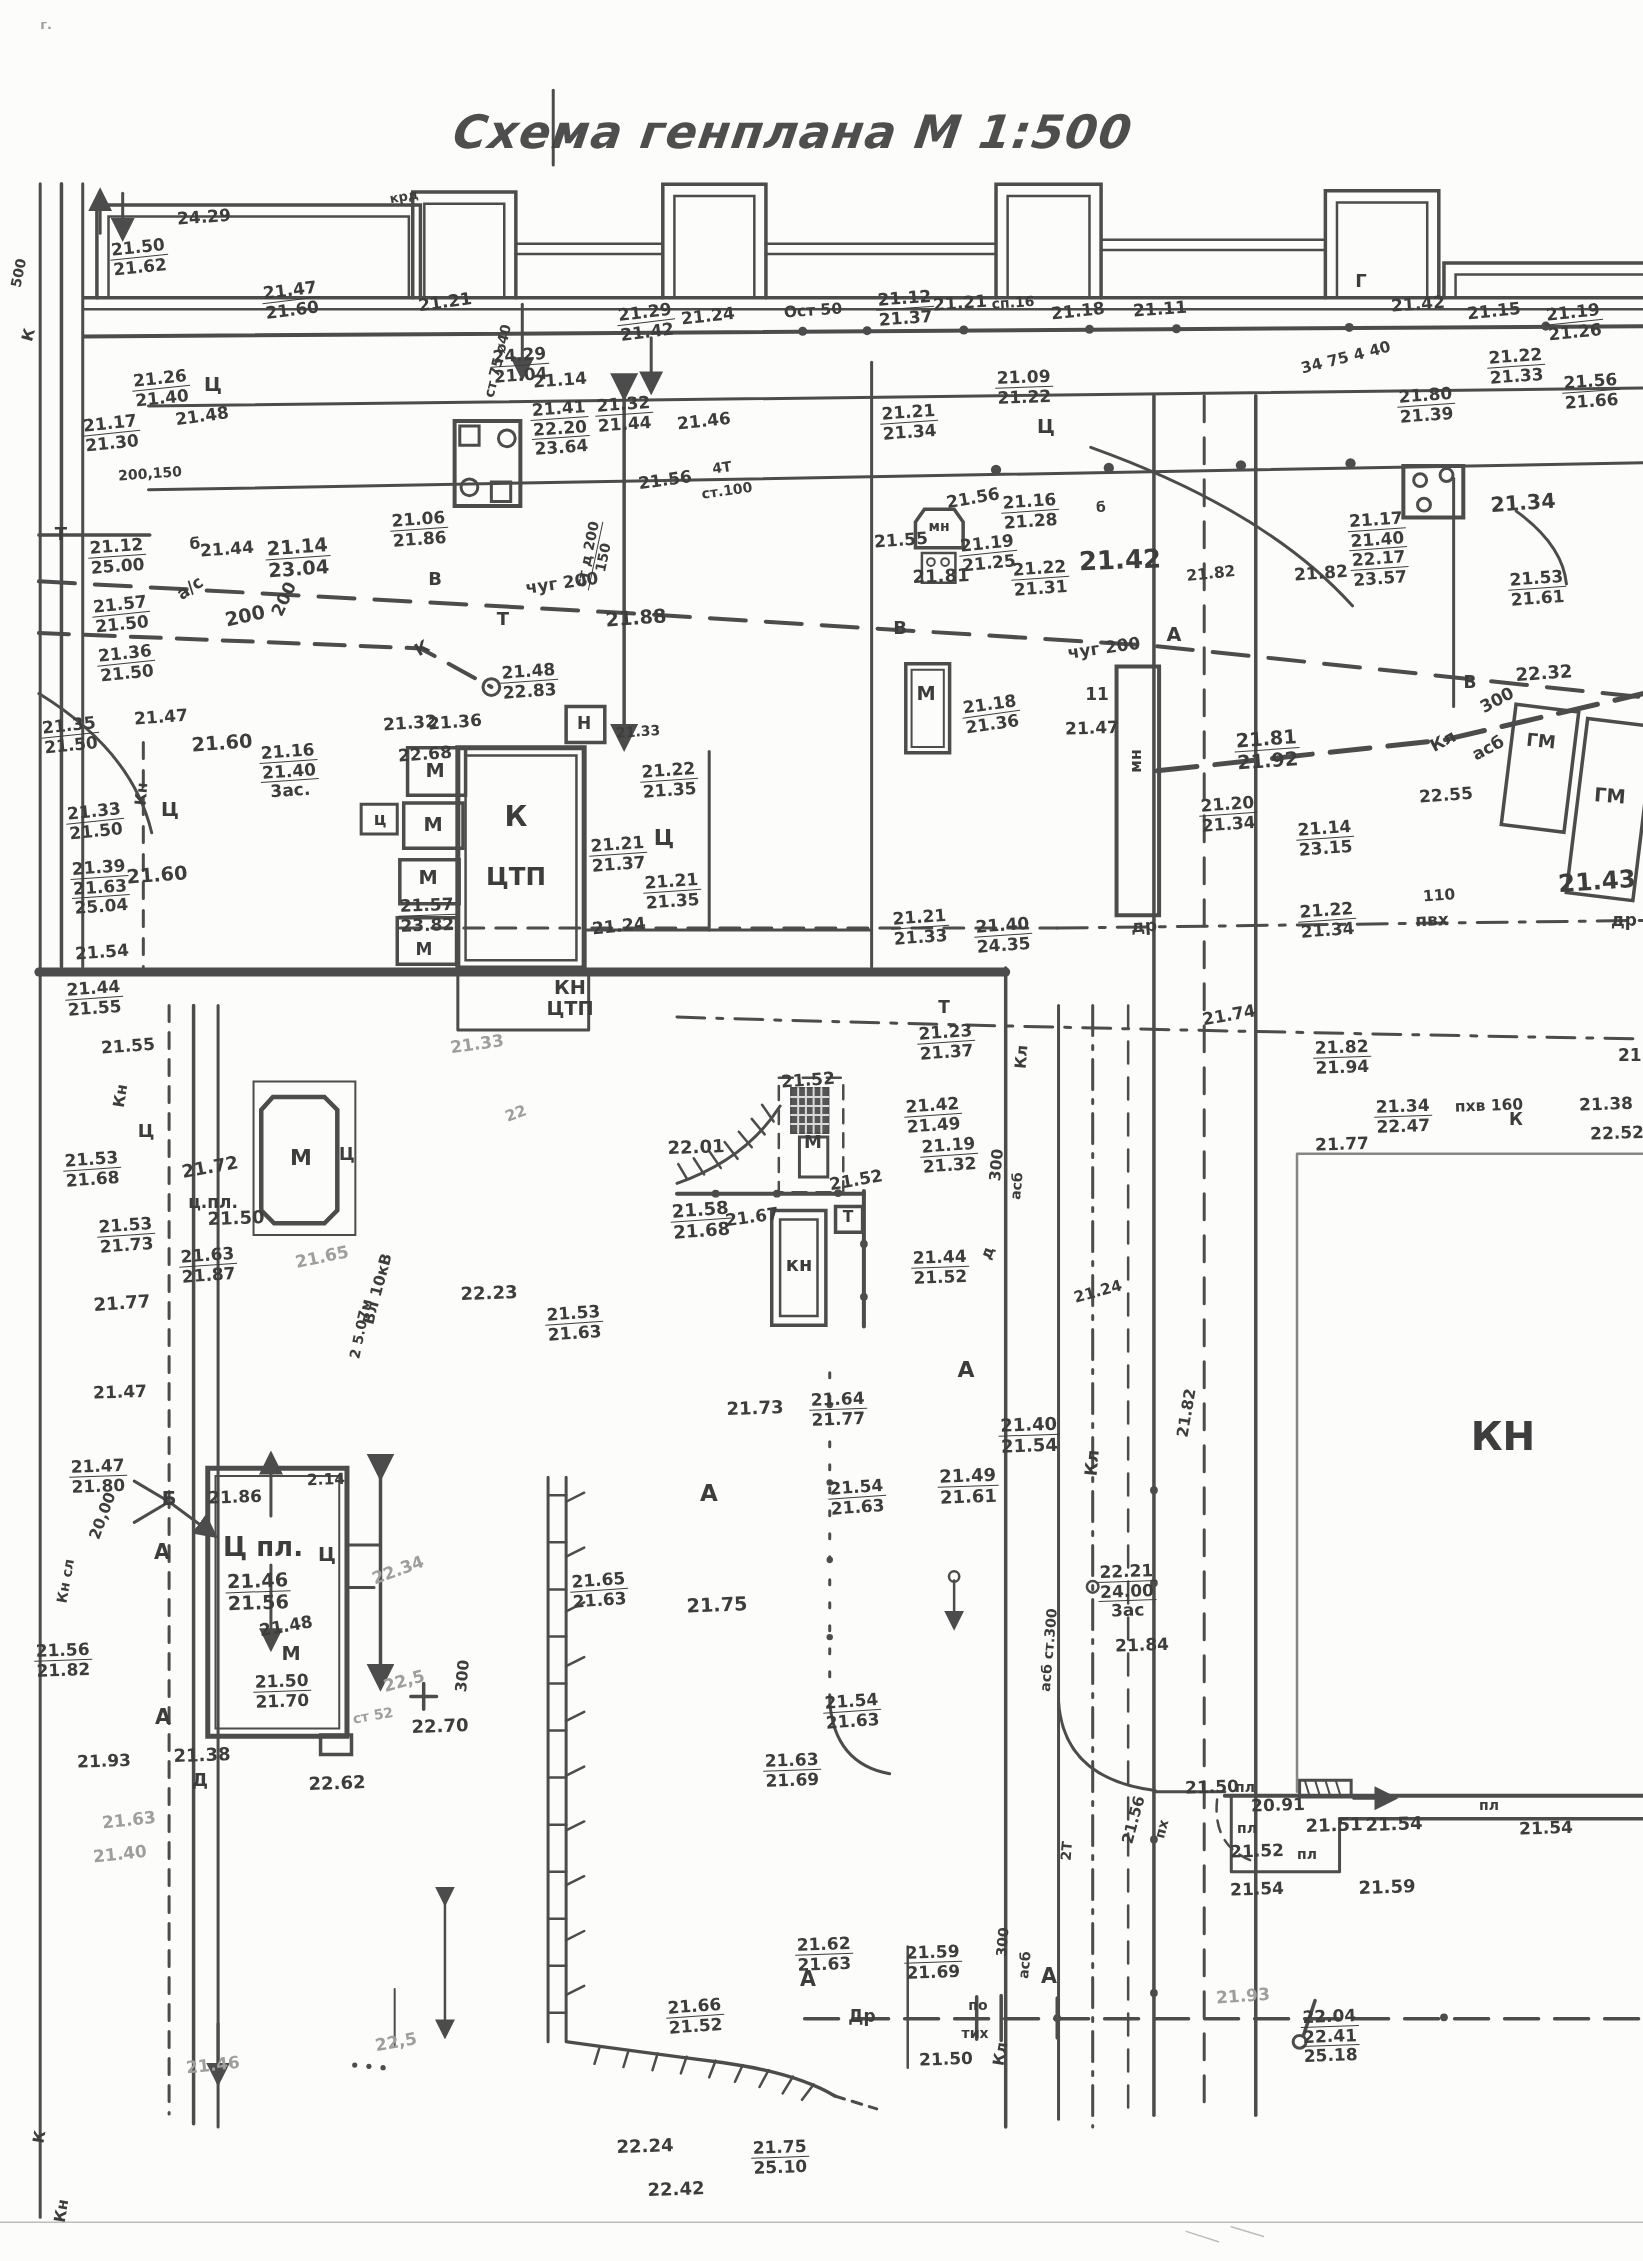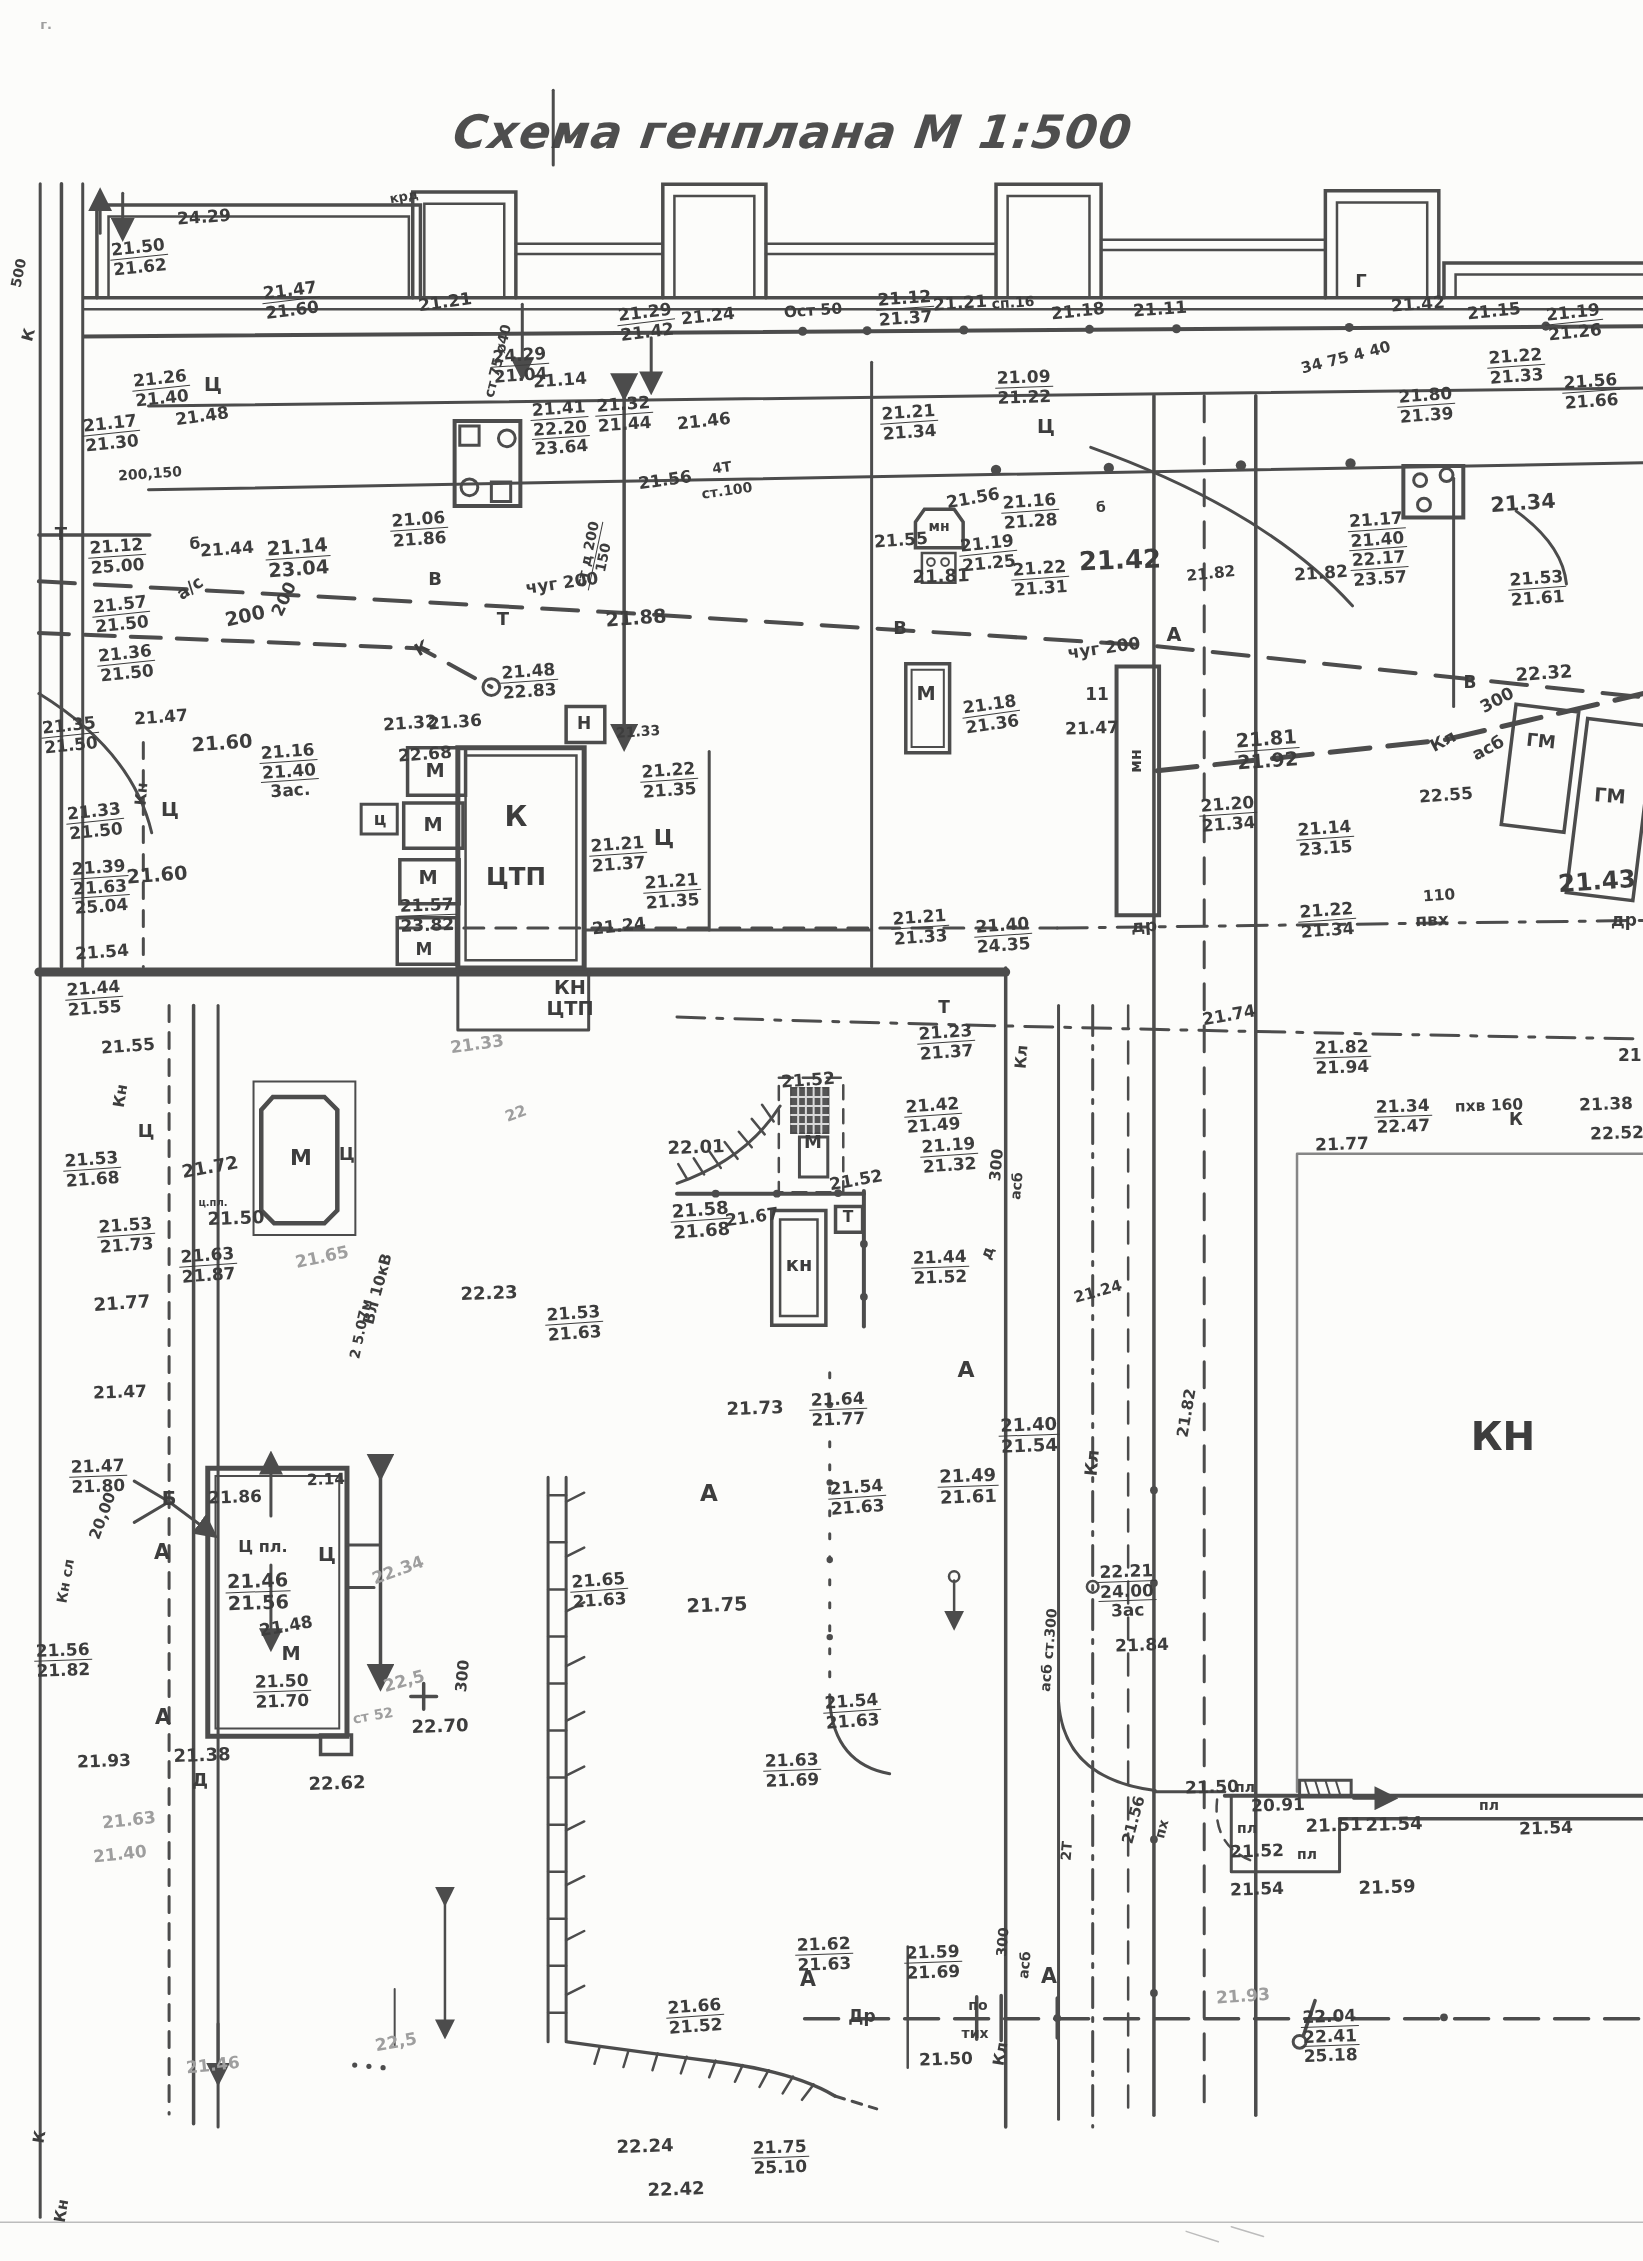--- a/index.html
+++ b/index.html
@@ -803,21 +803,21 @@
       <div class="mark" style="left: 146px; top: 1131px; font-size: 18px; --r: 0deg;">
         <span class="ln">Ц</span>
       </div>
       <div class="mark" style="left: 92px; top: 1169px; --r: -4deg;">
         <span class="ln">21.53</span>
         <span class="ln">21.68</span>
       </div>
       <div class="mark" style="left: 210px; top: 1167px; font-size: 18px; --r: -10deg;">
         <span class="ln">21.72</span>
       </div>
-      <div class="mark" style="left: 213px; top: 1202px; font-size: 10px; --r: 0deg;">
+      <div class="mark" style="left: 213px; top: 1202px; font-size: 17px; --r: 0deg;">
         <span class="ln">ц.пл.</span>
       </div>
       <div class="mark" style="left: 236px; top: 1218px; font-size: 18px; --r: -2deg;">
         <span class="ln">21.50</span>
       </div>
       <div class="mark" style="left: 301px; top: 1158px; font-size: 22px; --r: 0deg;">
         <span class="ln">М</span>
       </div>
       <div class="mark" style="left: 347px; top: 1154px; font-size: 17px; --r: 0deg;">
         <span class="ln">Ц</span>
@@ -863,21 +863,21 @@
       </div>
       <div class="mark" style="left: 162px; top: 1552px; font-size: 20.6px; --r: 0deg;">
         <span class="ln">А</span>
       </div>
       <div class="mark" style="left: 163px; top: 1717px; font-size: 20.6px; --r: 0deg;">
         <span class="ln">А</span>
       </div>
       <div class="mark" style="left: 66px; top: 1581px; font-size: 14px; --r: -80deg;">
         <span class="ln">Кн сл</span>
       </div>
-      <div class="mark" style="left: 263px; top: 1547px; font-size: 16px; --r: 0deg;">
+      <div class="mark" style="left: 263px; top: 1547px; font-size: 26px; --r: 0deg;">
         <span class="ln">Ц пл.</span>
       </div>
       <div class="mark" style="left: 327px; top: 1555px; font-size: 19.3px; --r: 0deg;">
         <span class="ln">Ц</span>
       </div>
       <div class="mark" style="left: 258px; top: 1592px; font-size: 19.3px; --r: -2deg;">
         <span class="ln">21.46</span>
         <span class="ln">21.56</span>
       </div>
       <div class="mark" style="left: 286px; top: 1626px; --r: -10deg;">

